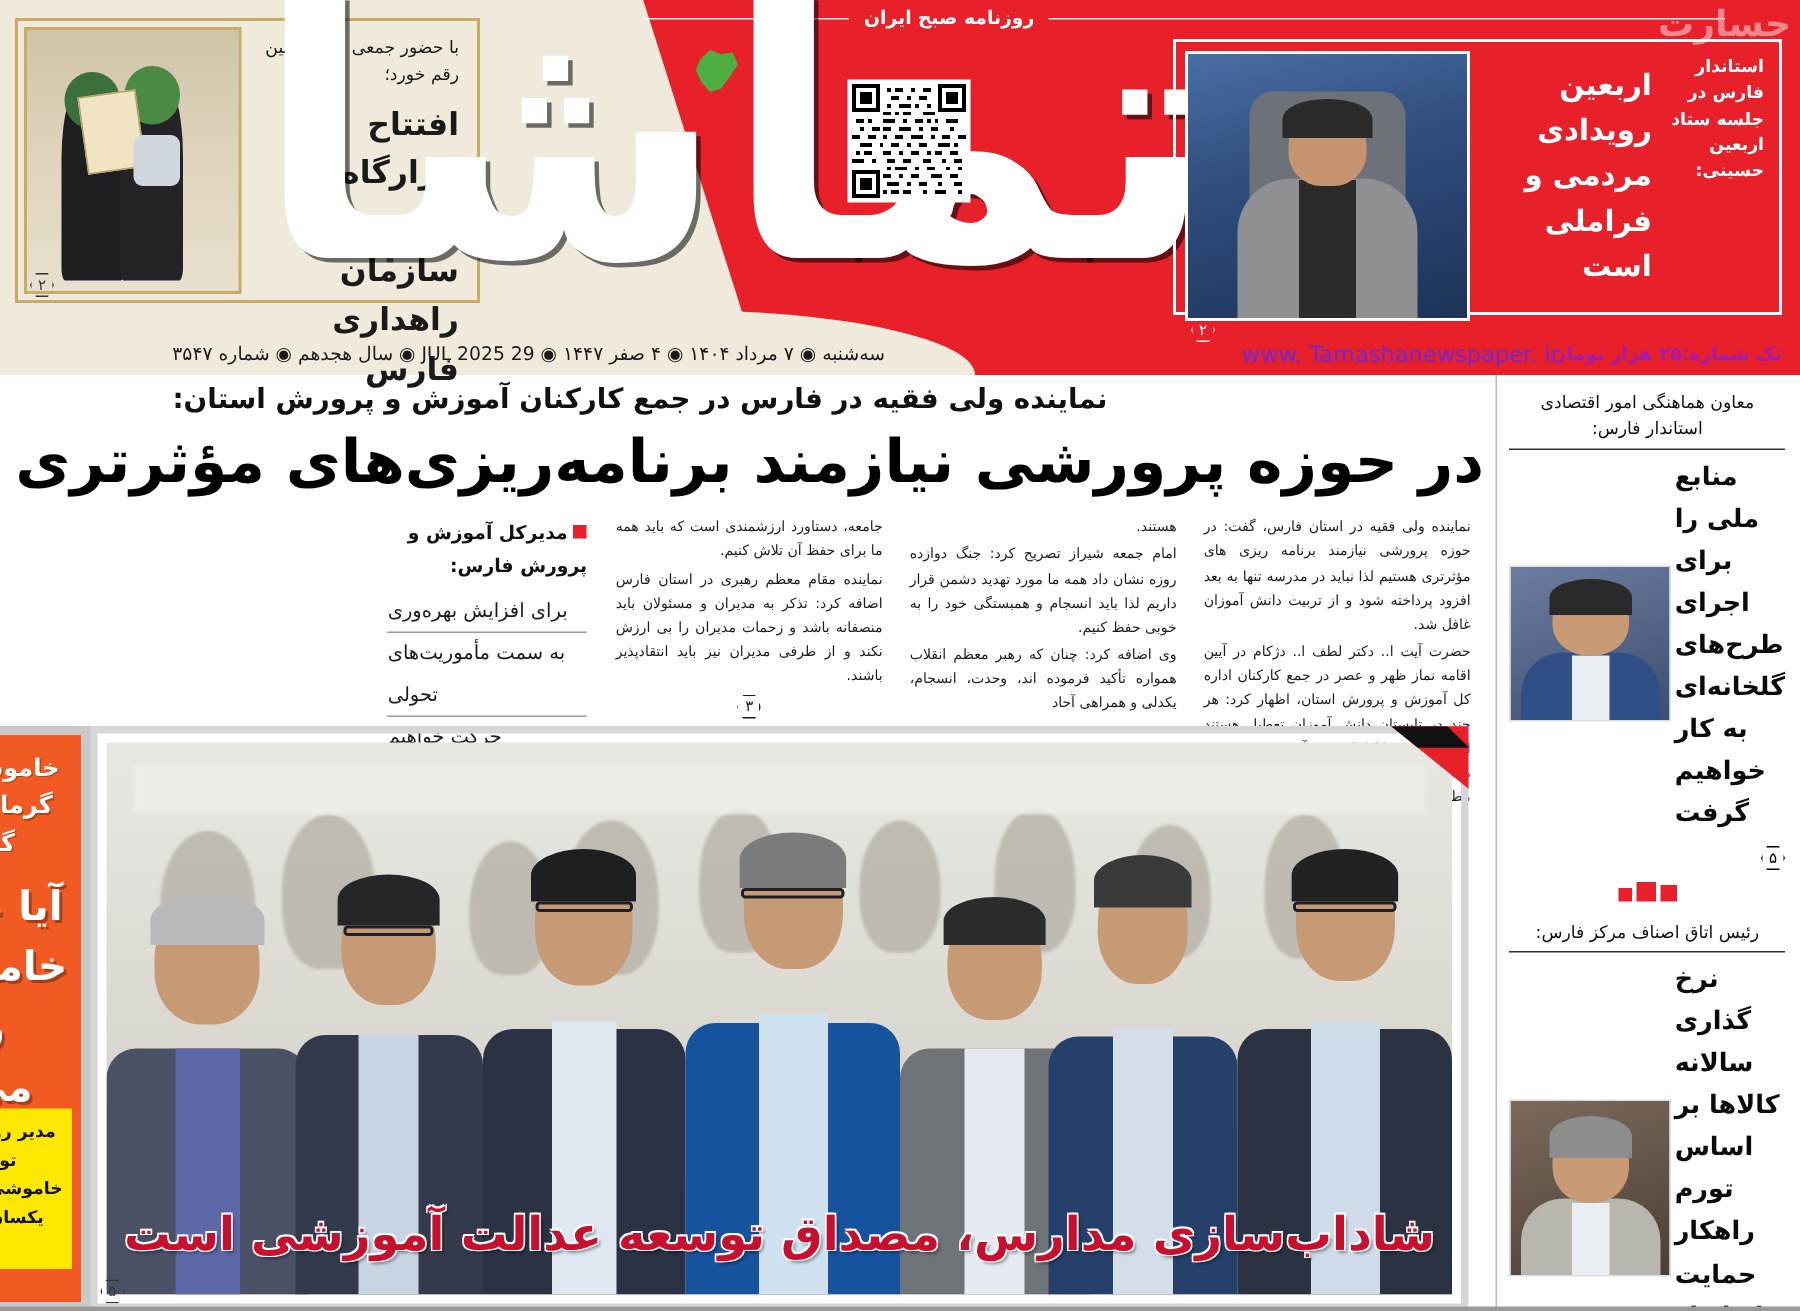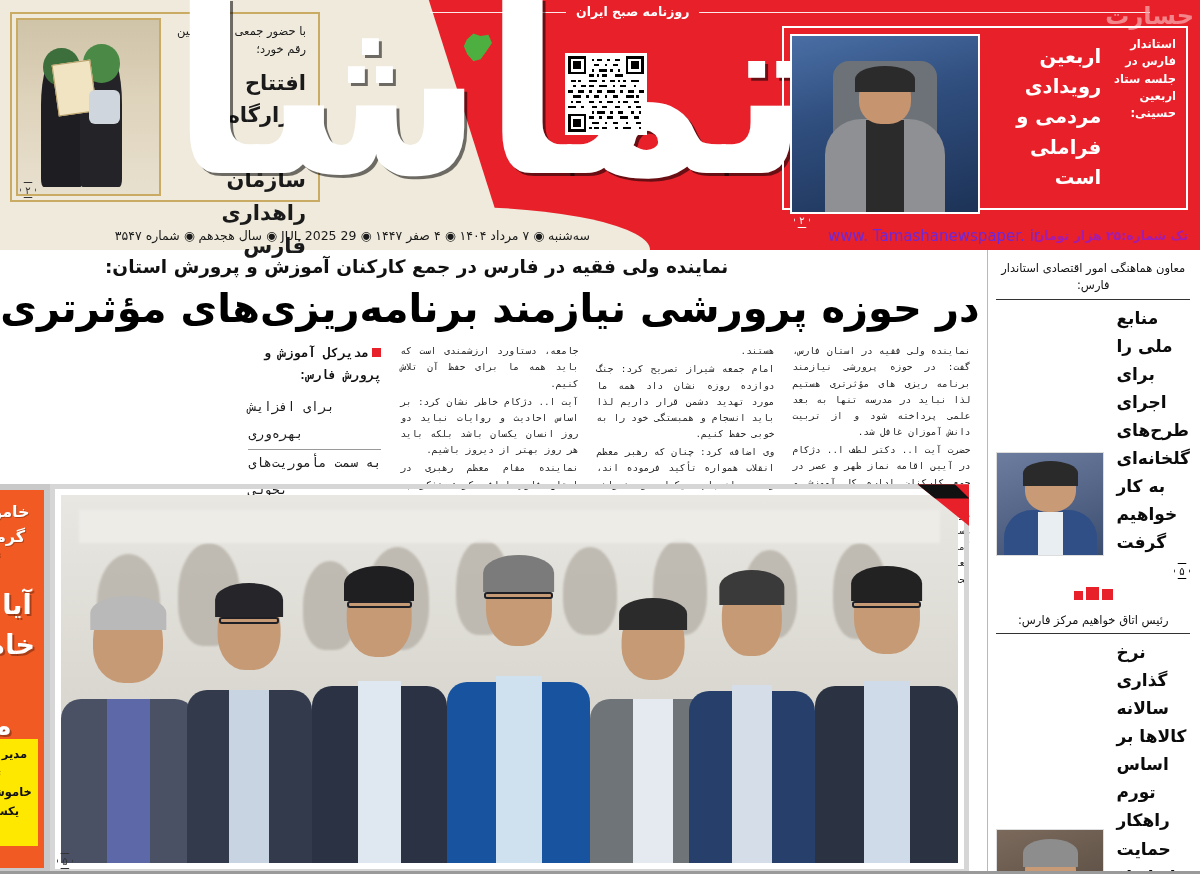--- a/index.html
+++ b/index.html
@@ -142,21 +142,21 @@
   .body{ position:absolute; top:250px; left:0; width:1200px; height:624px; display:flex; }
 
   
   .rail{
     width:272px; order:0; padding:6px 10px 0 8px; border-left:1px solid #b9b9b9;
     display:flex; flex-direction:column;
   }
   .rail-item{ padding-top:4px; }
   .rail-kick{ font-size:11.5px; text-align:center; color:#111; line-height:1.5; }
   .rail-hr{ height:1px; background:#333; margin:4px 0 2px; }
-  .rail-body{ display:flex; align-items:flex-end; gap:12px; position:relative; }
+  .rail-body{ display:flex; align-items:center; gap:2px; position:relative; }
   .rail-title{
     flex:1; text-align:left; font-size:17px; font-weight:bold; line-height:1.65; color:#0b0b0b;
     padding-top:2px;
   }
   .rail-photo{
     width:108px; height:104px; flex:none; border:1px solid #ddd; overflow:hidden; position:relative;
   }
   .rail-photo.tall{ height:118px; }
   .rp-bg{ position:absolute; inset:0; }
   .rp-head{ position:absolute; left:26%; top:14%; width:48%; height:44%; border-radius:46%;
@@ -173,21 +173,21 @@
   
   .main{ flex:1; display:flex; flex-direction:column; padding:4px 8px 0 10px; }
 
   .lead-kick{ text-align:center; font-size:18.5px; font-weight:bold; color:#111; margin-top:2px; }
   .lead-head{
     text-align:center; font-size:40px; font-weight:bold; line-height:1.28; color:#000;
     margin-top:6px; letter-spacing:-0.5px; white-space:nowrap;
   }
 
   .cols{ display:flex; margin-top:10px; gap:0; height:132px; }
-  .col{ padding:0 9px; font-size:9.4px; line-height:1.72; text-align:justify; color:#1b1b1b;font-family:Liberation Mono, monospace; }
+  .col{ padding:0 9px; font-size:9.4px; line-height:1.72; text-align:justify; color:#1b1b1b; }
   .col + .col{ border-right:0; }
   .col p{ margin-bottom:2px; }
   .col-a{ width:196px; }
   .col-b{ width:196px; border-right:1px solid #cfcfcf; }
   .col-c{ width:196px; border-right:1px solid #cfcfcf; }
   .col-left{ width:152px; border-right:1px solid #cfcfcf; padding-right:10px; }
   .ll-kick{ font-size:12.5px; font-weight:bold; text-align:right; color:#111; }
   .ll-kick .sq{ display:inline-block; width:9px; height:9px; background:#e8202a; margin-left:4px; }
   .ll-lines{ margin-top:7px; }
   .ll-lines div{ font-size:13px; line-height:2.1; text-align:left; border-bottom:1px solid #9a9a9a; }
@@ -423,21 +423,21 @@
         <div class="rail-page"><span class="hexpage">۵</span></div>
       </div>
 
       <div class="rail-sep">
           <i></i>
           <i></i>
           <i></i>
         </div>
 
       <div class="rail-item">
-        <div class="rail-kick">رئیس اتاق خواهیم مرکز فارس:</div>
+        <div class="rail-kick">رئیس اتاق اصناف مرکز فارس:</div>
         <div class="rail-hr"></div>
         <div class="rail-body">
           <div class="rail-title">نرخ گذاری سالانه کالاها بر اساس تورم راهکار حمایت پایدار از اصناف است</div>
           <div class="rail-photo tall">
             <span class="rp-bg" style="background:linear-gradient(160deg,#7b6a5c,#4a3f36)"></span>
             <span class="rp-body" style="background:#b9b6ae"></span>
             <span class="rp-shirt"></span>
             <span class="rp-head"></span>
             <span class="rp-hair" style="background:#8d8d8d"></span>
           </div>
@@ -447,31 +447,30 @@
 
     </div>
 
     <div class="main">
 
       <div class="lead-kick">نماینده ولی فقیه در فارس در جمع کارکنان آموزش و پرورش استان:</div>
       <div class="lead-head">در حوزه پرورشی نیازمند برنامه‌ریزی‌های مؤثرتری هستیم</div>
 
       <div class="cols">
         <div class="col col-a">
-          <p>نماینده ولی فقیه در استان فارس، گفت: در حوزه پرورشی نیازمند برنامه ریزی های مؤثرتری هستیم لذا نباید در مدرسه تنها به بعد علمی پرداخته شود و از تربیت دانش آموزان غافل شد.</p>
+          <p>نماینده ولی فقیه در استان فارس، گفت: در حوزه پرورشی نیازمند برنامه ریزی های مؤثرتری هستیم لذا نباید در مدرسه تنها به بعد افزود پرداخته شود و از تربیت دانش آموزان غافل شد.</p>
           <p>حضرت آیت ا.. دکتر لطف ا.. دژکام در آیین اقامه نماز ظهر و عصر در جمع کارکنان اداره کل آموزش و پرورش استان، اظهار کرد: هر چند در تابستان دانش آموزان تعطیل هستند اما مدیران وکارکنان در آموزش وپرورش همچنان مشغول تلاش و فعالیت برای آغاز مطلوب سال تحصیلی جدید</p>
         </div>
         <div class="col col-b">
           <p>هستند.</p>
           <p>امام جمعه شیراز تصریح کرد: جنگ دوازده روزه نشان داد همه ما مورد تهدید دشمن قرار داریم لذا باید انسجام و همبستگی خود را به خوبی حفظ کنیم.</p>
           <p>وی اضافه کرد: چنان که رهبر معظم انقلاب همواره تأکید فرموده اند، وحدت، انسجام، یکدلی و همراهی آحاد</p>
         </div>
         <div class="col col-c">
           <p>جامعه، دستاورد ارزشمندی است که باید همه ما برای حفظ آن تلاش کنیم.</p>
-          <p>آیت ا.. دژکام خاطر نشان کرد: بر اساس احادیث و روایات نباید دو روز انسان یکسان باشد بلکه باید هر روز بهتر از دیروز باشیم.</p>
           <p>نماینده مقام معظم رهبری در استان فارس اضافه کرد: تذکر به مدیران و مسئولان باید منصفانه باشد و زحمات مدیران را بی ارزش نکند و از طرفی مدیران نیز باید انتقادپذیر باشند.</p>
           <div class="col-page"><span class="hexpage">۳</span></div>
         </div>
         <div class="col col-left">
           <div class="ll-kick"><span class="sq"></span><span>مدیرکل آموزش و پرورش فارس:</span></div>
           <div class="ll-lines">
             <div>برای افزایش بهره‌وری</div>
             <div>به سمت مأموریت‌های تحولی</div>
             <div>حرکت خواهیم</div>
             <div>کرد</div>
@@ -536,20 +535,21 @@
               <span class="hr" style="top:-2%;width:52%;height:12%;background:#3a3a3a;"></span>
             </div>
             <div class="man" style="left:84%;width:16%;height:80%;">
               <span class="t" style="background:#2b3342;height:60%;"></span>
               <span class="sh" style="background:#cfdbe8;"></span>
               <span class="h" style="top:2%;width:46%;height:27%;"></span>
               <span class="hr" style="top:-1%;width:50%;height:12%;background:#222;"></span>
               <span class="gl" style="top:11%;"></span>
             </div>
           </div>
+          <div class="cap-title">شاداب‌سازی مدارس، مصداق توسعه عدالت آموزشی است</div>
           <span class="hexpage photo-page">۵</span>
         </div>
 
         <div class="promo">
           <div class="promo-kick">خاموشی‌ها در فصل گرما نفس مردم را گرفته است؛</div>
           <div class="promo-title">آیا عدالت در خاموشی‌های رعایت می‌گردد؟</div>
           <div class="promo-yellow">مدیر روابط عمومی شرکت توزیع برق شیراز: خاموشی‌ها در کل شهرستان یکسان است مگر مناطق حساس!</div>
 
         </div>
 

